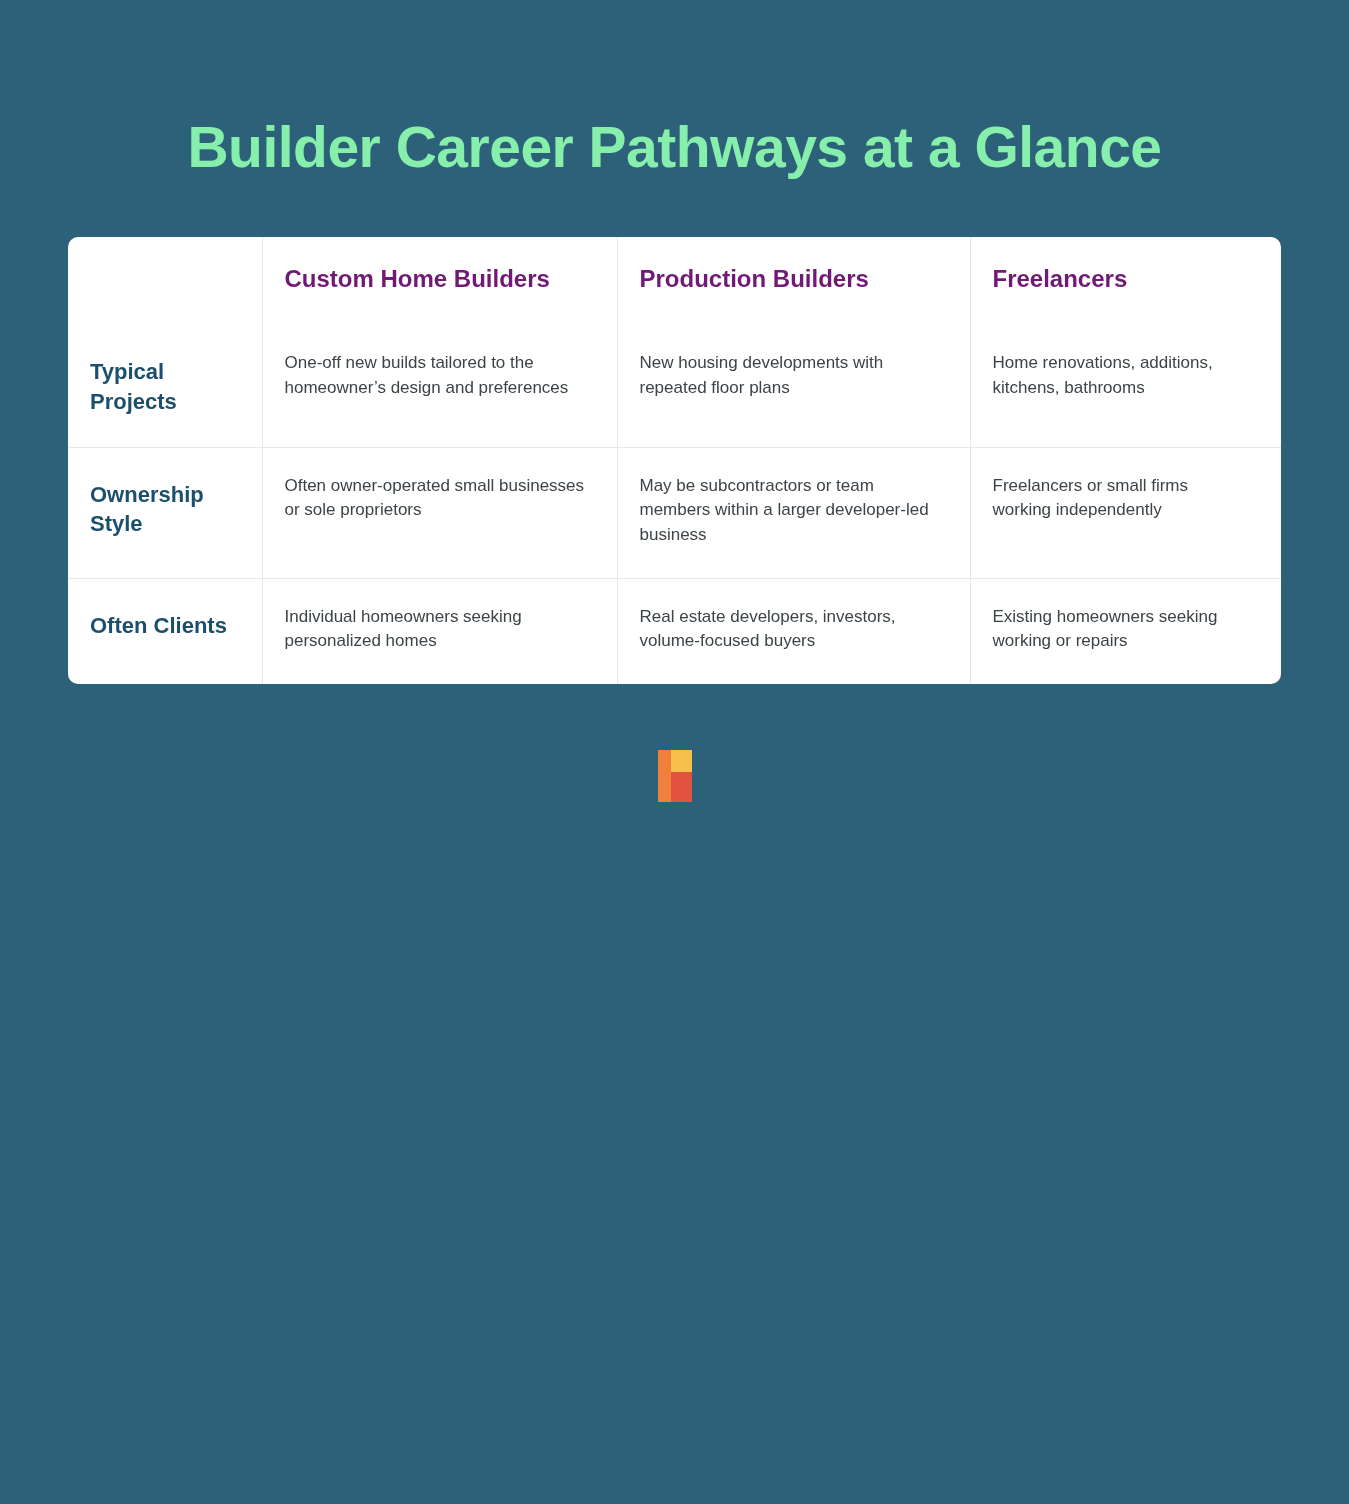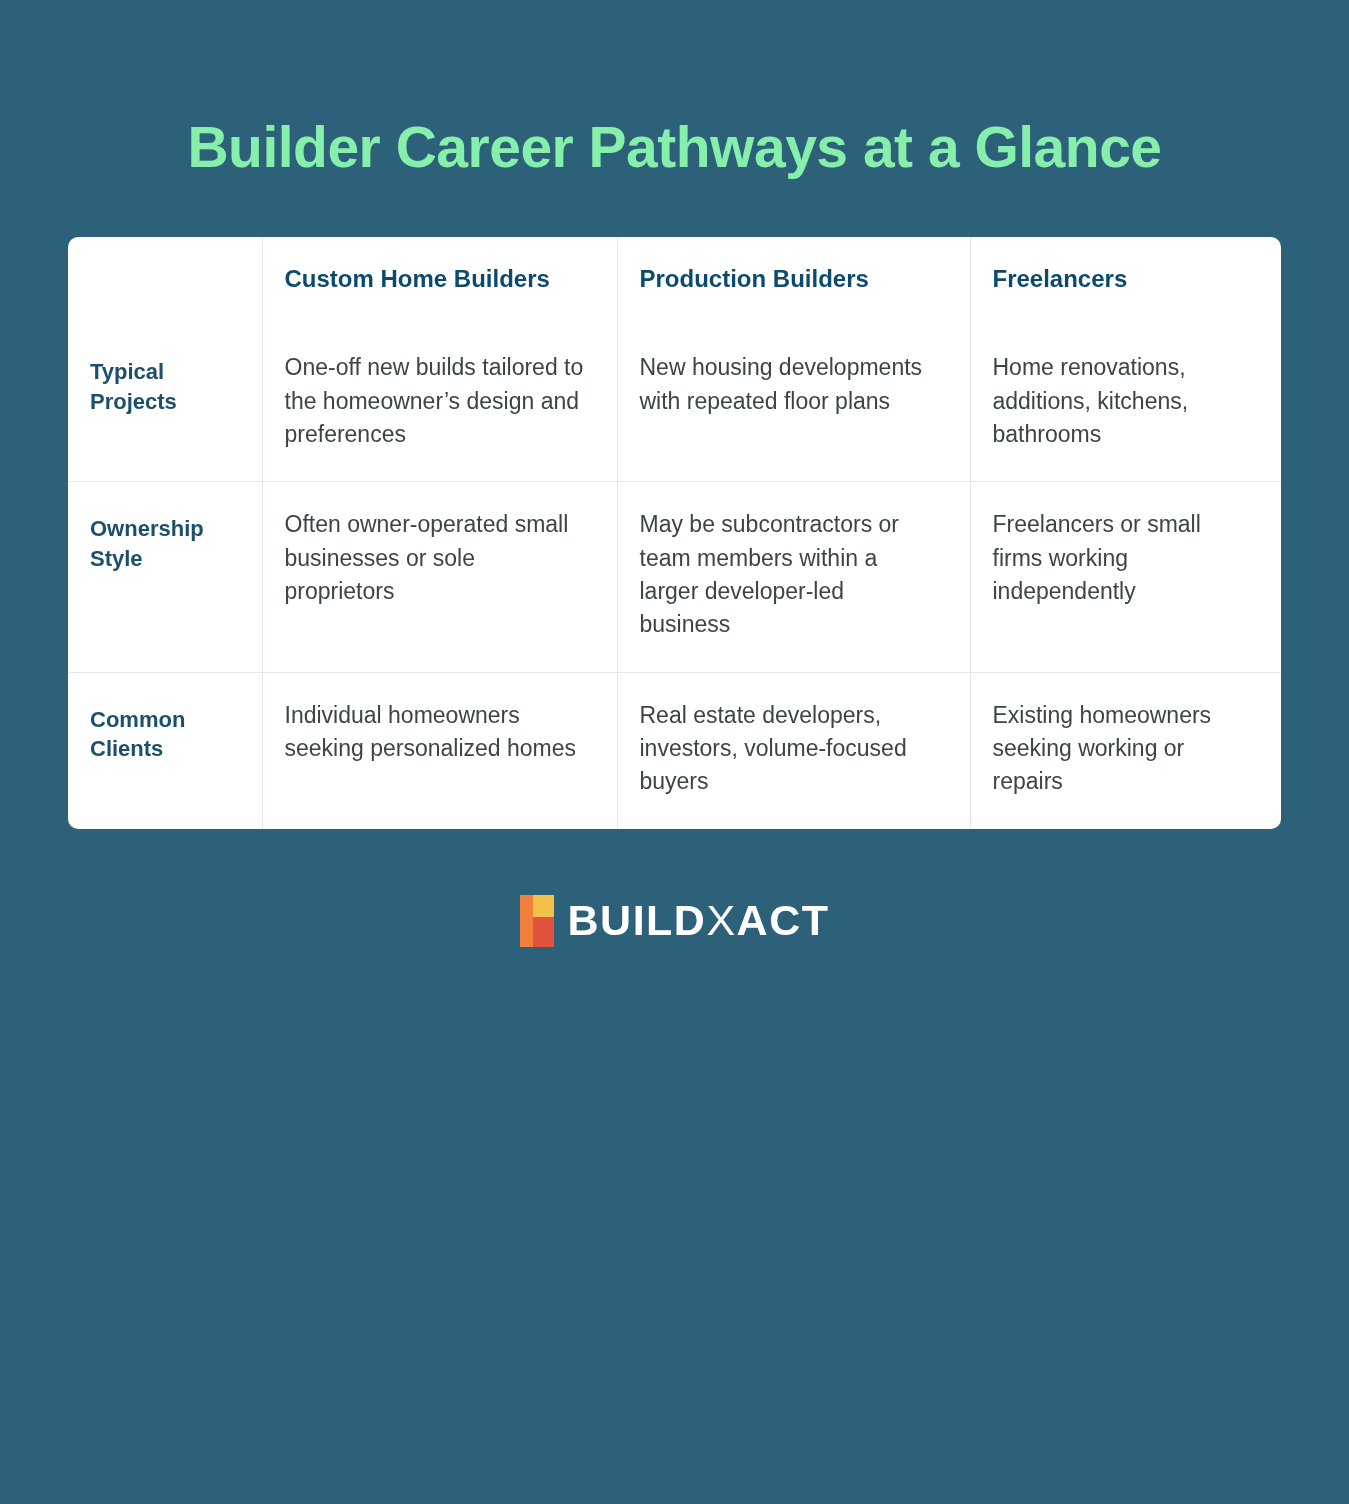--- a/index.html
+++ b/index.html
@@ -48,41 +48,41 @@
     vertical-align: top;
     text-align: left;
     border-right: 1px solid #e3e8ec;
     border-bottom: 1px solid #e3e8ec;
     padding: 26px 30px 30px 22px;
   }
   table.compare tr > *:last-child { border-right: none; }
   table.compare tr:last-child > * { border-bottom: none; }
 
   thead th {
-    color: #0c4a6e;
+    color: #701a75;
     font-size: 24px;
     font-weight: bold;
     line-height: 1.35;
     padding-top: 40px;
     padding-bottom: 40px;
     margin-top: 24px;
   }
   thead th.corner {
     border-bottom: 1px solid #e3e8ec;
   }
   tbody th.rowhead {
     color: #1b4f6b;
     font-size: 22px;
     font-weight: bold;
     line-height: 1.35;
     padding-top: 32px;
   }
   tbody td {
     color: #3c4448;
-    font-size: 23px;
+    font-size: 17px;
     line-height: 1.45;
     padding-top: 30px;
     padding-left: 28px;
     padding-right: 34px;
   }
   .logo-row {
     display: flex;
     align-items: center;
     justify-content: center;
     gap: 14px;
@@ -149,31 +149,30 @@
           <td>New housing developments with repeated floor plans</td>
           <td>Home renovations, additions, kitchens, bathrooms</td>
         </tr>
         <tr>
           <th class="rowhead">Ownership Style</th>
           <td>Often owner-operated small businesses or sole proprietors</td>
           <td>May be subcontractors or team members within a larger developer-led business</td>
           <td>Freelancers or small firms working independently</td>
         </tr>
         <tr>
-          <th class="rowhead">Common Clients</th>
+          <th class="rowhead">Often Clients</th>
           <td>Individual homeowners seeking personalized homes</td>
           <td>Real estate developers, investors, volume-focused buyers</td>
           <td>Existing homeowners seeking working or repairs</td>
         </tr>
       </tbody>
     </table>
   </div>
 
   <div class="logo-row">
     <div class="logo-mark">
       <span class="bar-a"></span>
       <span class="bar-b"></span>
       <span class="bar-c"></span>
     </div>
-    <div class="logo-text"><span>BUILD</span><span class="thin">X</span><span>ACT</span></div>
   </div>
 
 </div>
 
 </body></html>

